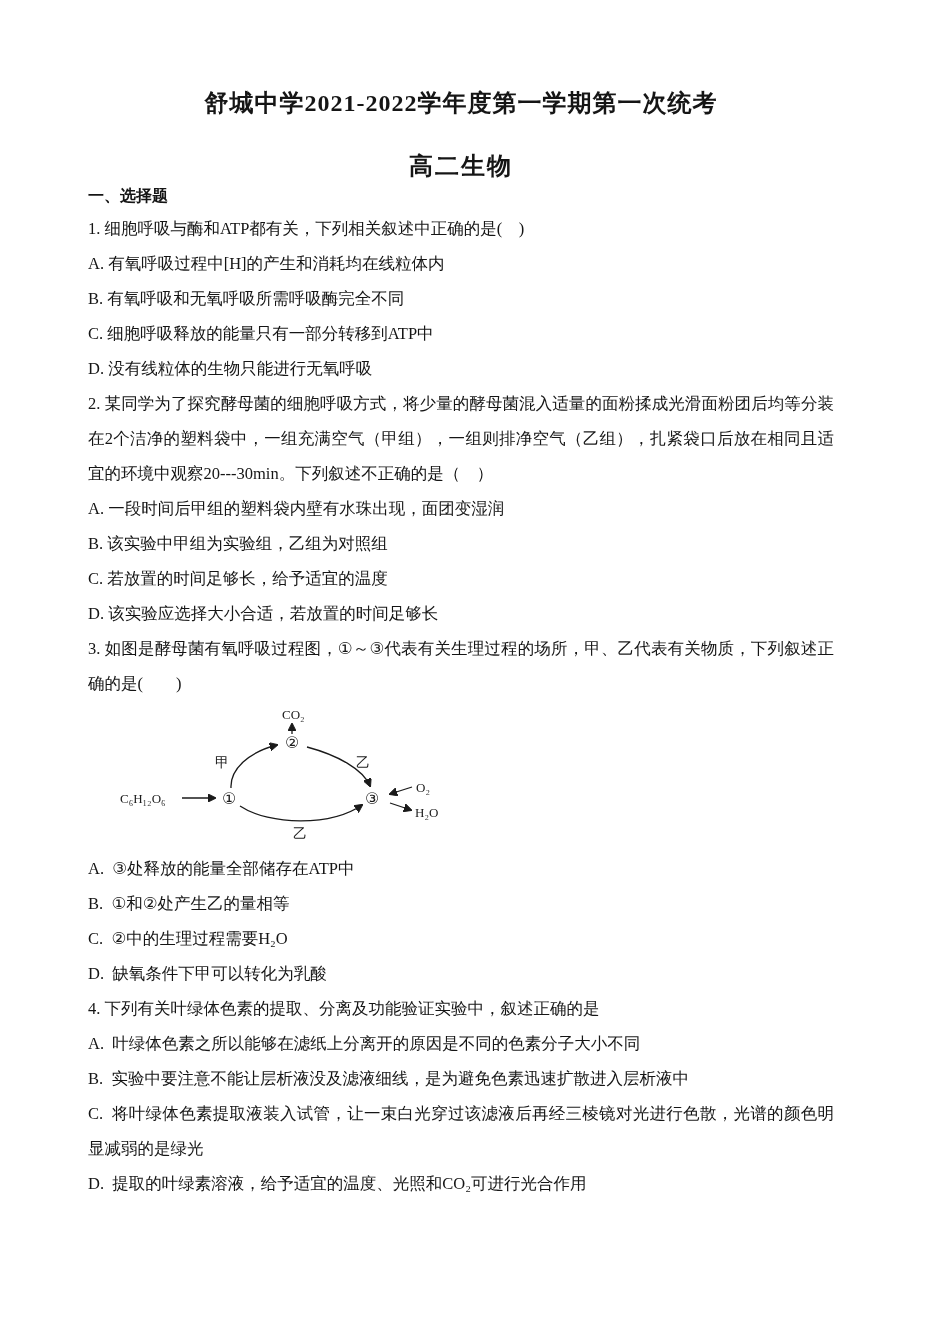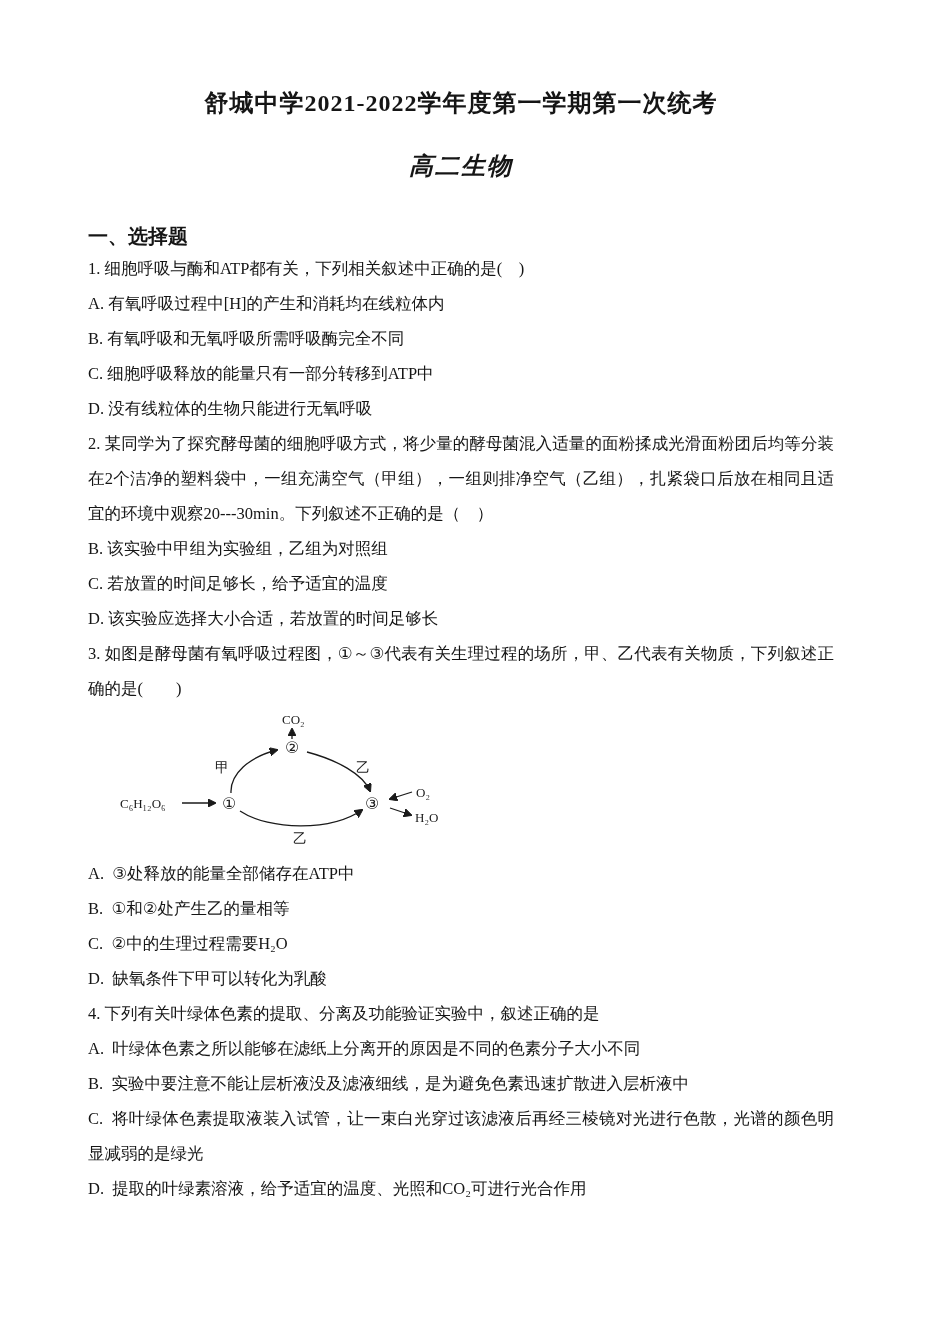--- a/index.html
+++ b/index.html
@@ -26,25 +26,23 @@
     line-height: 1.25;
     letter-spacing: 1px;
   }
   .subtitle {
     margin: 34px 0 0 0;
     font-size: 24px;
     font-weight: 700;
     text-align: center;
     line-height: 1.2;
     letter-spacing: 2px;
-    font-style: italic;
   }
   .section-heading {
-    margin-top: 40px;
-    font-size: 20px;
+    font-size: 16px;
     font-weight: 700;
     line-height: 30px;
   }
   .question { margin: 0; }
   .line {
     margin: 0;
     font-size: 16.5px;
     line-height: 35px;
     text-align: justify;
     white-space: pre-wrap;
@@ -71,20 +69,21 @@
   <div class="question">
     <p class="line">1. 细胞呼吸与酶和ATP都有关，下列相关叙述中正确的是(　)</p>
     <p class="line">A. 有氧呼吸过程中[H]的产生和消耗均在线粒体内</p>
     <p class="line">B. 有氧呼吸和无氧呼吸所需呼吸酶完全不同</p>
     <p class="line">C. 细胞呼吸释放的能量只有一部分转移到ATP中</p>
     <p class="line">D. 没有线粒体的生物只能进行无氧呼吸</p>
   </div>
 
   <div class="question">
     <p class="line">2. 某同学为了探究酵母菌的细胞呼吸方式，将少量的酵母菌混入适量的面粉揉成光滑面粉团后均等分装在2个洁净的塑料袋中，一组充满空气（甲组），一组则排净空气（乙组），扎紧袋口后放在相同且适宜的环境中观察20---30min。下列叙述不正确的是（　）</p>
+    <p class="line">A. 一段时间后甲组的塑料袋内壁有水珠出现，面团变湿润</p>
     <p class="line">B. 该实验中甲组为实验组，乙组为对照组</p>
     <p class="line">C. 若放置的时间足够长，给予适宜的温度</p>
     <p class="line">D. 该实验应选择大小合适，若放置的时间足够长</p>
   </div>
 
   <div class="question">
     <p class="line">3. 如图是酵母菌有氧呼吸过程图，①～③代表有关生理过程的场所，甲、乙代表有关物质，下列叙述正确的是(　　)</p>
 
     <div class="diagram-wrap">
       <svg class="diagram-svg" width="330" height="140" viewBox="0 0 330 140">

